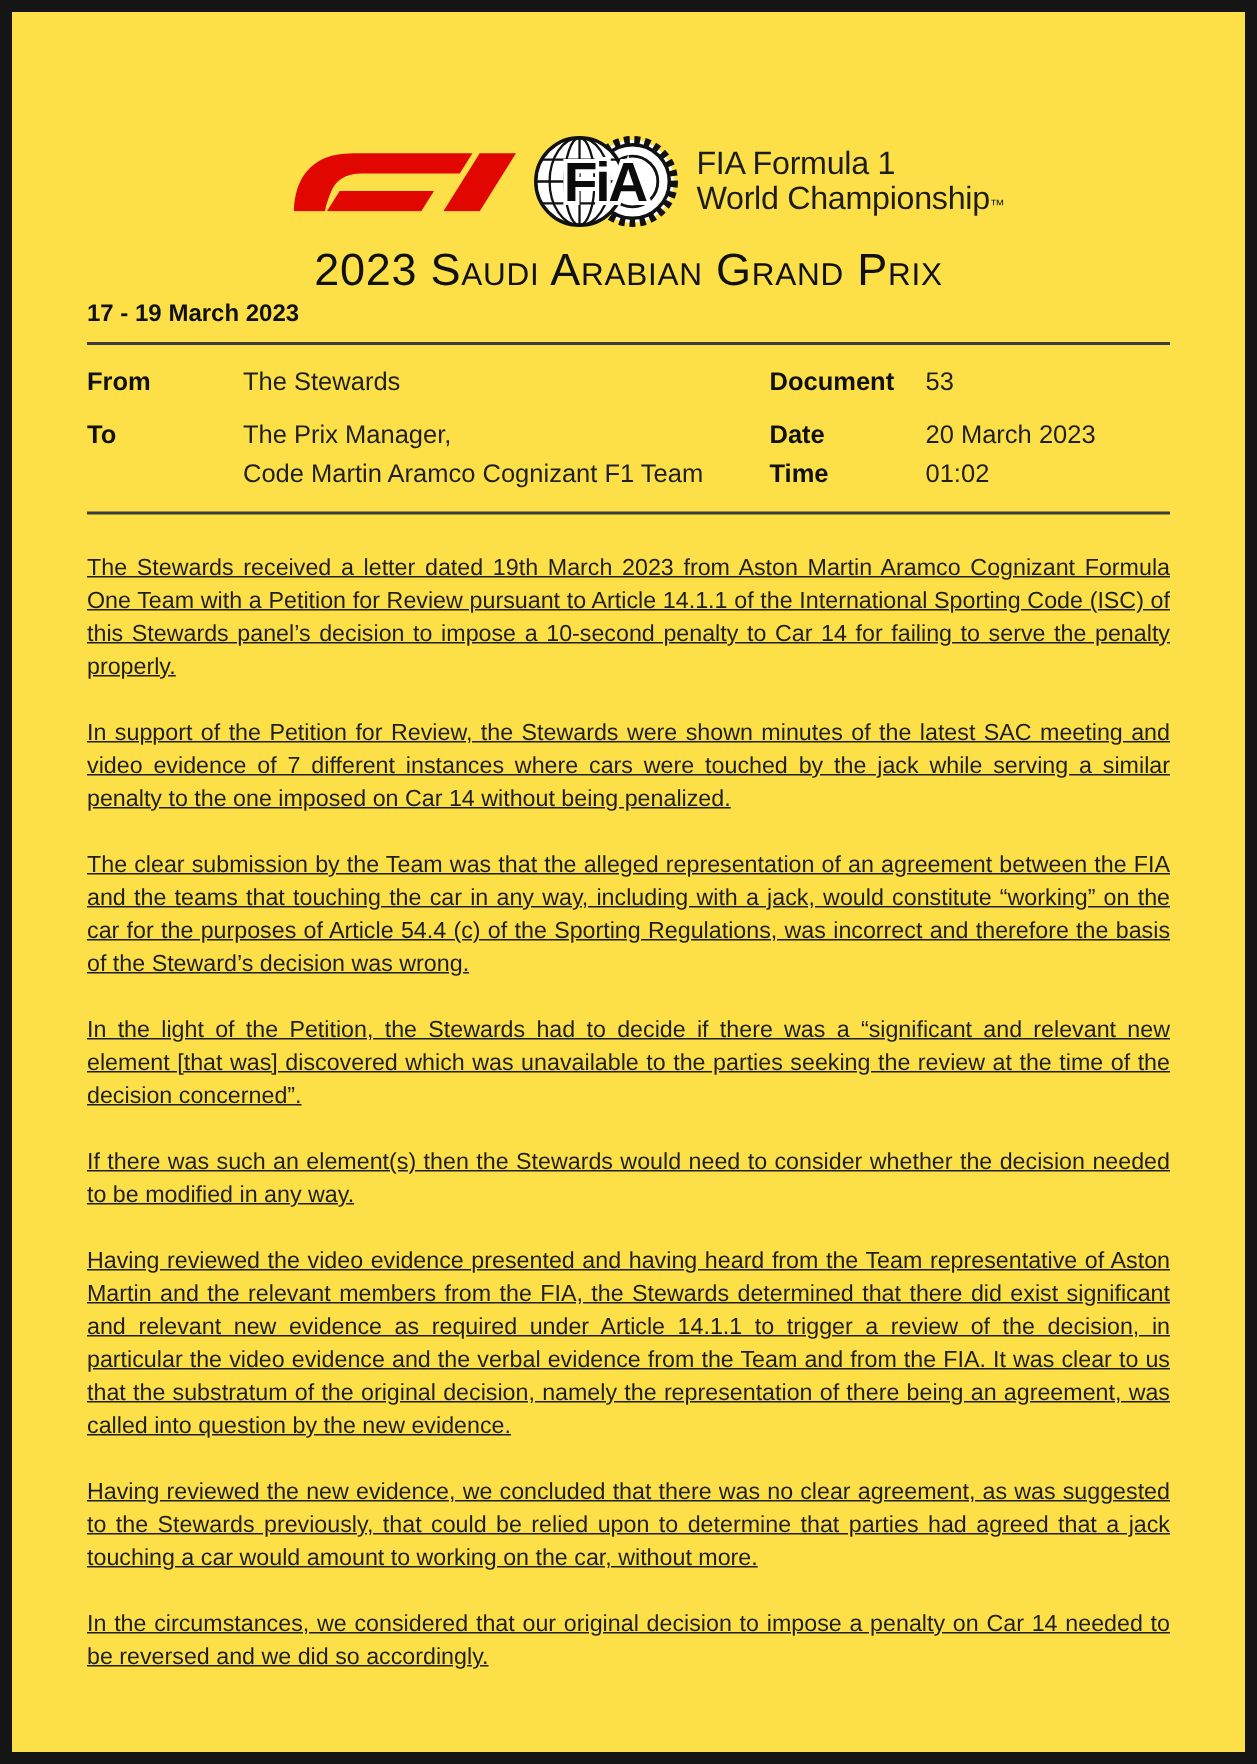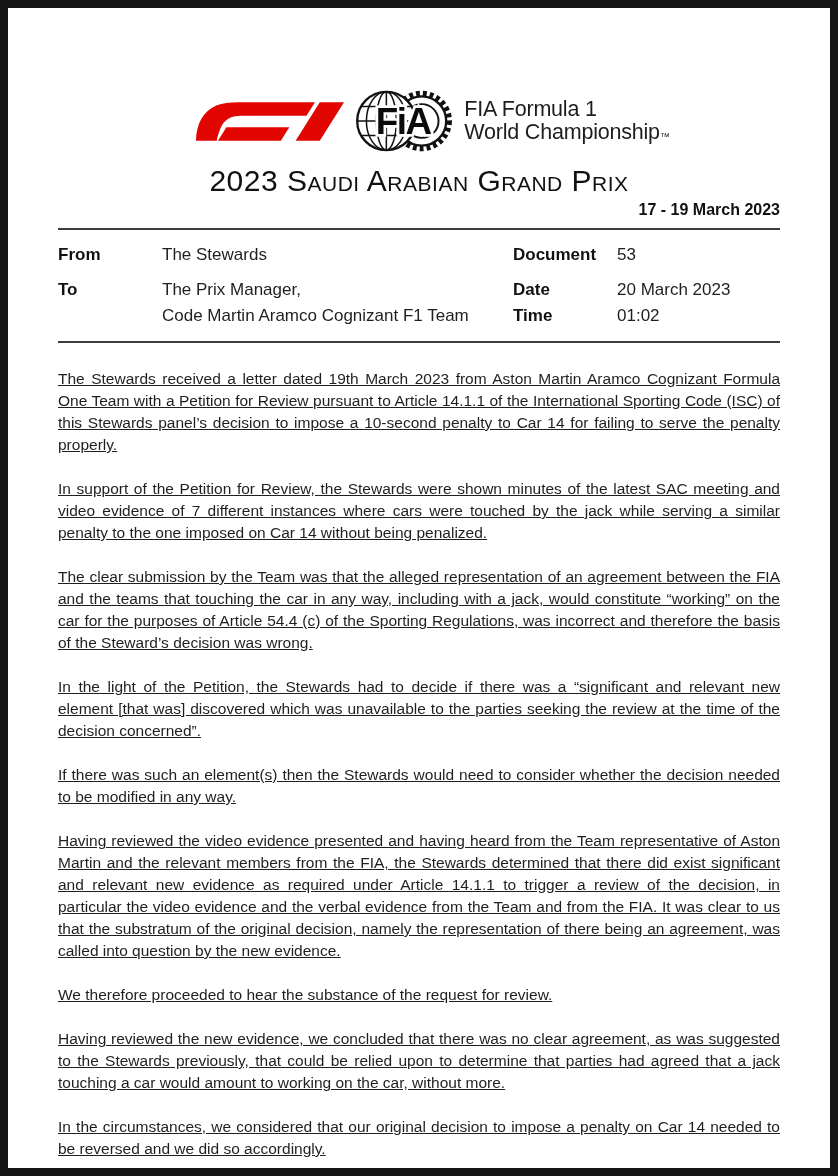--- a/index.html
+++ b/index.html
@@ -4,21 +4,21 @@
 <style>
   * { margin:0; padding:0; box-sizing:border-box; }
   html,body { background:#000; }
   .frame {
     width:838px; height:1176px;
     background:#151515;
     padding:8px;
   }
   .page {
     width:100%; height:100%;
-    background:#ffffff;
+    background:#fde047;
     padding:0 50px;
     overflow:hidden;
     font-family:"Liberation Sans", sans-serif;
     color:#1f1f1f;
   }
   
   .logo-row {
     margin-top:80px;
     display:flex; align-items:center; justify-content:center;
     gap:10px; padding-left:26px;
@@ -29,21 +29,21 @@
     font-size:21.5px; line-height:1.08; color:#1d1d1b;
     letter-spacing:-0.2px; white-space:nowrap;
   }
   .wordmark .tm { font-size:10px; vertical-align:-1px; }
   .event-title {
     margin-top:10px; text-align:center;
     font-size:30px; font-weight:normal; font-variant:small-caps;
     letter-spacing:0.5px; color:#111;
   }
   .event-dates {
-    margin-top:3px; text-align:right;
+    margin-top:3px; text-align:left;
     font-size:16px; font-weight:bold; color:#111;
   }
   hr.rule {
     border:none; border-top:2px solid #3c3c3c;
     margin-top:9px;
   }
   
   .meta-grid {
     display:grid;
     grid-template-columns:104px 1fr 104px 163px;
@@ -124,19 +124,18 @@
 
     <hr class="rule" style="margin-top:0;">
 
     <main class="body-text">
       <p>The Stewards received a letter dated 19th March 2023 from Aston Martin Aramco Cognizant Formula One Team with a Petition for Review pursuant to Article 14.1.1 of the International Sporting Code (ISC) of this Stewards panel’s decision to impose a 10-second penalty to Car 14 for failing to serve the penalty properly.</p>
       <p>In support of the Petition for Review, the Stewards were shown minutes of the latest SAC meeting and video evidence of 7 different instances where cars were touched by the jack while serving a similar penalty to the one imposed on Car 14 without being penalized.</p>
       <p>The clear submission by the Team was that the alleged representation of an agreement between the FIA and the teams that touching the car in any way, including with a jack, would constitute “working” on the car for the purposes of Article 54.4 (c) of the Sporting Regulations, was incorrect and therefore the basis of the Steward’s decision was wrong.</p>
       <p>In the light of the Petition, the Stewards had to decide if there was a “significant and relevant new element [that was] discovered which was unavailable to the parties seeking the review at the time of the decision concerned”.</p>
       <p>If there was such an element(s) then the Stewards would need to consider whether the decision needed to be modified in any way.</p>
       <p>Having reviewed the video evidence presented and having heard from the Team representative of Aston Martin and the relevant members from the FIA, the Stewards determined that there did exist significant and relevant new evidence as required under Article 14.1.1 to trigger a review of the decision, in particular the video evidence and the verbal evidence from the Team and from the FIA. It was clear to us that the substratum of the original decision, namely the representation of there being an agreement, was called into question by the new evidence.</p>
-      <p>We therefore proceeded to hear the substance of the request for review.</p>
       <p>Having reviewed the new evidence, we concluded that there was no clear agreement, as was suggested to the Stewards previously, that could be relied upon to determine that parties had agreed that a jack touching a car would amount to working on the car, without more.</p>
       <p>In the circumstances, we considered that our original decision to impose a penalty on Car 14 needed to be reversed and we did so accordingly.</p>
     </main>
 
   </div>
 </div>
 
 </body></html>

